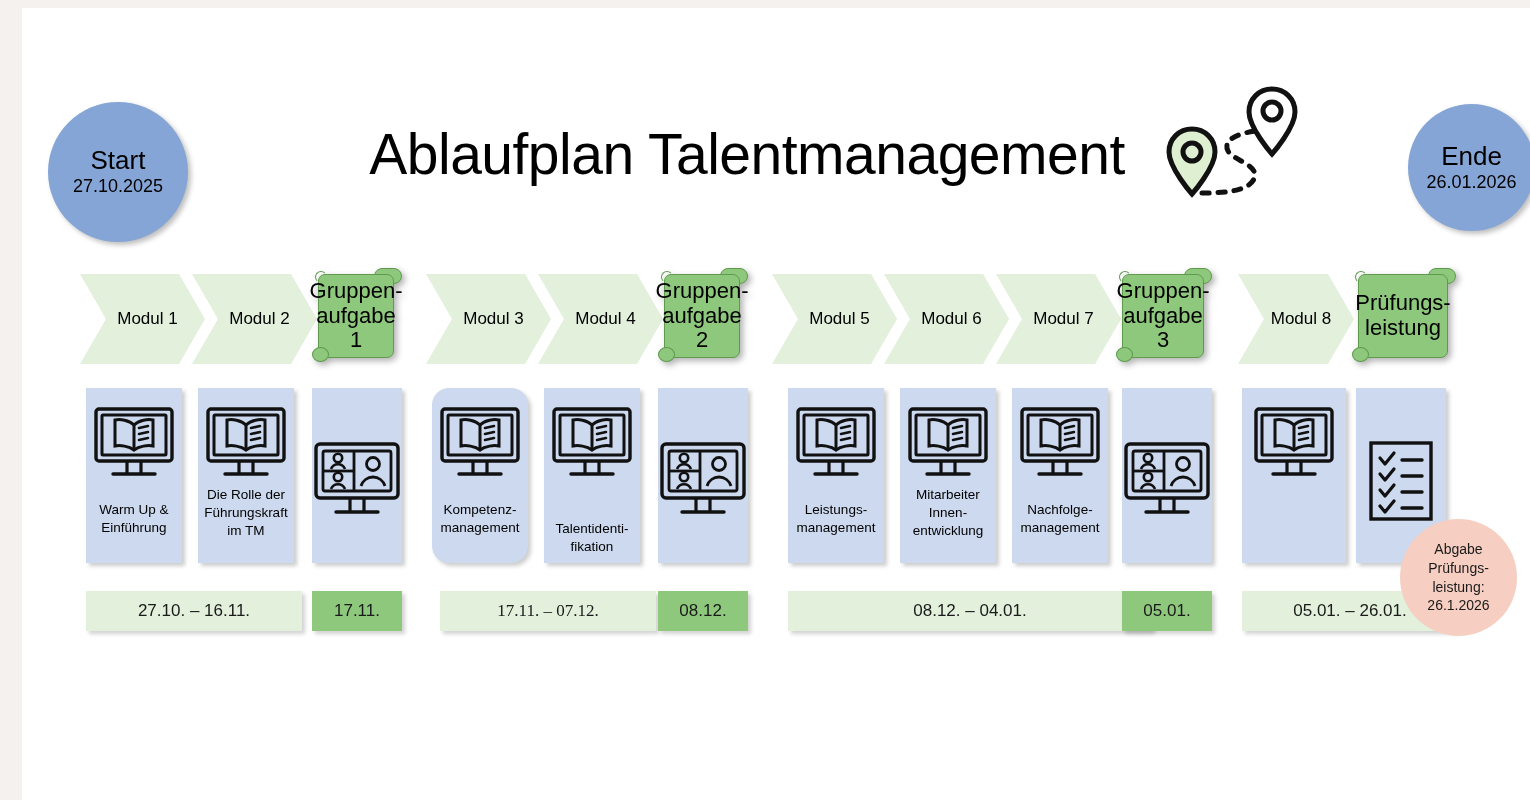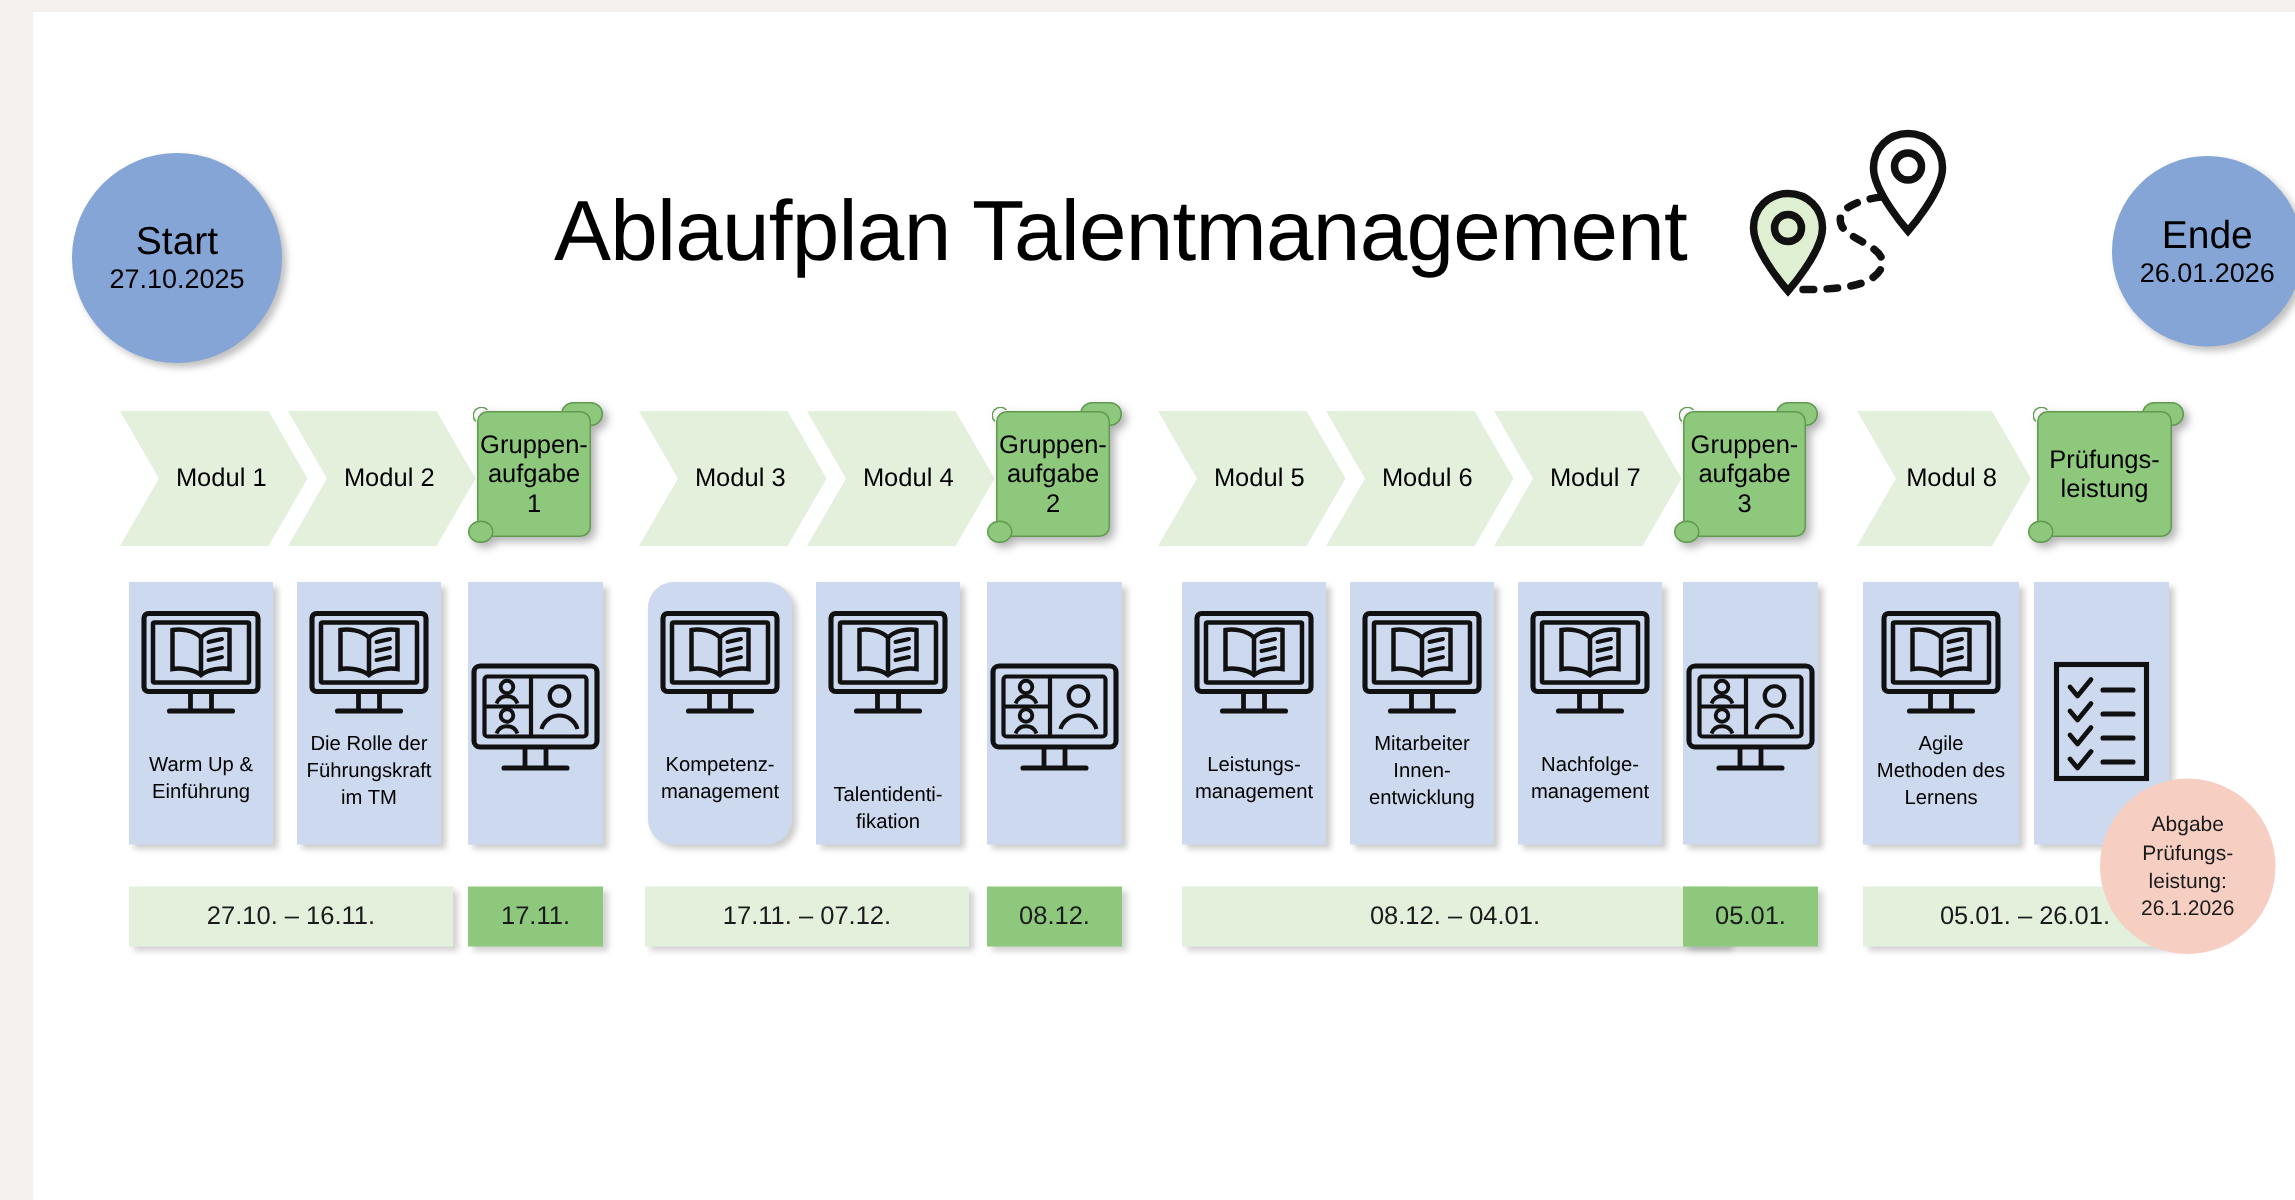--- a/index.html
+++ b/index.html
@@ -81,21 +81,21 @@
   .scroll-shape .scroll-body {
     position: absolute;
     left: 6px; top: 8px; right: 8px; bottom: 6px;
     background: #8ec87c;
     border: 1.6px solid #5f9a4e;
     border-radius: 7px;
     display: flex;
     align-items: center;
     justify-content: center;
     text-align: center;
-    font-size: 17px;
+    font-size: 22px;
     line-height: 1.12;
     color: #000;
     box-sizing: border-box;
   }
   .scroll-shape .curl-tr {
     position: absolute;
     right: 0; top: 2px;
     width: 28px; height: 16px;
     background: #8ec87c;
     border: 1.6px solid #5f9a4e;
@@ -393,41 +393,40 @@
       <div class="card" style="left: 1220px; width: 104px;">
         <div class="card-icon"><svg width="82" height="76" viewBox="0 0 82 76">
             <rect x="3" y="3" width="76" height="52" rx="3" fill="none" stroke="#111" stroke-width="3.4"></rect>
             <rect x="9" y="9" width="64" height="40" rx="1" fill="none" stroke="#111" stroke-width="3"></rect>
             <path d="M41 19 C36 14 27 13 22 14 L22 40 C27 39 36 40 41 44 C46 40 55 39 60 40 L60 14 C55 13 46 14 41 19 Z" fill="none" stroke="#111" stroke-width="3"></path>
             <path d="M41 19 L41 44" stroke="#111" stroke-width="3"></path>
             <path d="M46 22 L55 20 M46 28 L55 26 M46 34 L55 32" stroke="#111" stroke-width="2.6" stroke-linecap="round"></path>
             <path d="M34 55 L34 68 M48 55 L48 68" stroke="#111" stroke-width="3.2"></path>
             <path d="M20 68 L62 68" stroke="#111" stroke-width="3.4" stroke-linecap="round"></path>
           </svg></div>
-        <div class="card-label">Agile<br>Methoden des<br>Lernens</div>
       </div>
       <div class="card icon-only" style="left: 1334px; width: 90px;">
         <div class="card-icon"><svg width="66" height="82" viewBox="0 0 66 82">
             <rect x="3" y="3" width="60" height="76" fill="none" stroke="#111" stroke-width="3.4"></rect>
             <path d="M12 18 l5 6 l9 -11" fill="none" stroke="#111" stroke-width="3.2" stroke-linecap="round" stroke-linejoin="round"></path>
             <path d="M12 34 l5 6 l9 -11" fill="none" stroke="#111" stroke-width="3.2" stroke-linecap="round" stroke-linejoin="round"></path>
             <path d="M12 50 l5 6 l9 -11" fill="none" stroke="#111" stroke-width="3.2" stroke-linecap="round" stroke-linejoin="round"></path>
             <path d="M12 66 l5 6 l9 -11" fill="none" stroke="#111" stroke-width="3.2" stroke-linecap="round" stroke-linejoin="round"></path>
             <path d="M34 20 L54 20 M34 36 L54 36 M34 52 L54 52 M34 68 L54 68" stroke="#111" stroke-width="3.4" stroke-linecap="round"></path>
           </svg></div>
       </div>
     </div>
   <div id="dates-row">
       <div class="date-bar" style="left: 64px; width: 216px;">
         <span>27.10. – 16.11.</span>
       </div>
       <div class="date-bar accent" style="left: 290px; width: 90px;">
         <span>17.11.</span>
       </div>
-      <div class="date-bar" style="left: 408px; width: 216px;">
+      <div class="date-bar" style="left: 418px; width: 216px; font-family: Liberation Serif, serif;">
         <span>17.11. – 07.12.</span>
       </div>
       <div class="date-bar accent" style="left: 636px; width: 90px;">
         <span>08.12.</span>
       </div>
       <div class="date-bar" style="left: 766px; width: 364px;">
         <span>08.12. – 04.01.</span>
       </div>
       <div class="date-bar accent" style="left: 1100px; width: 90px;">
         <span>05.01.</span>

